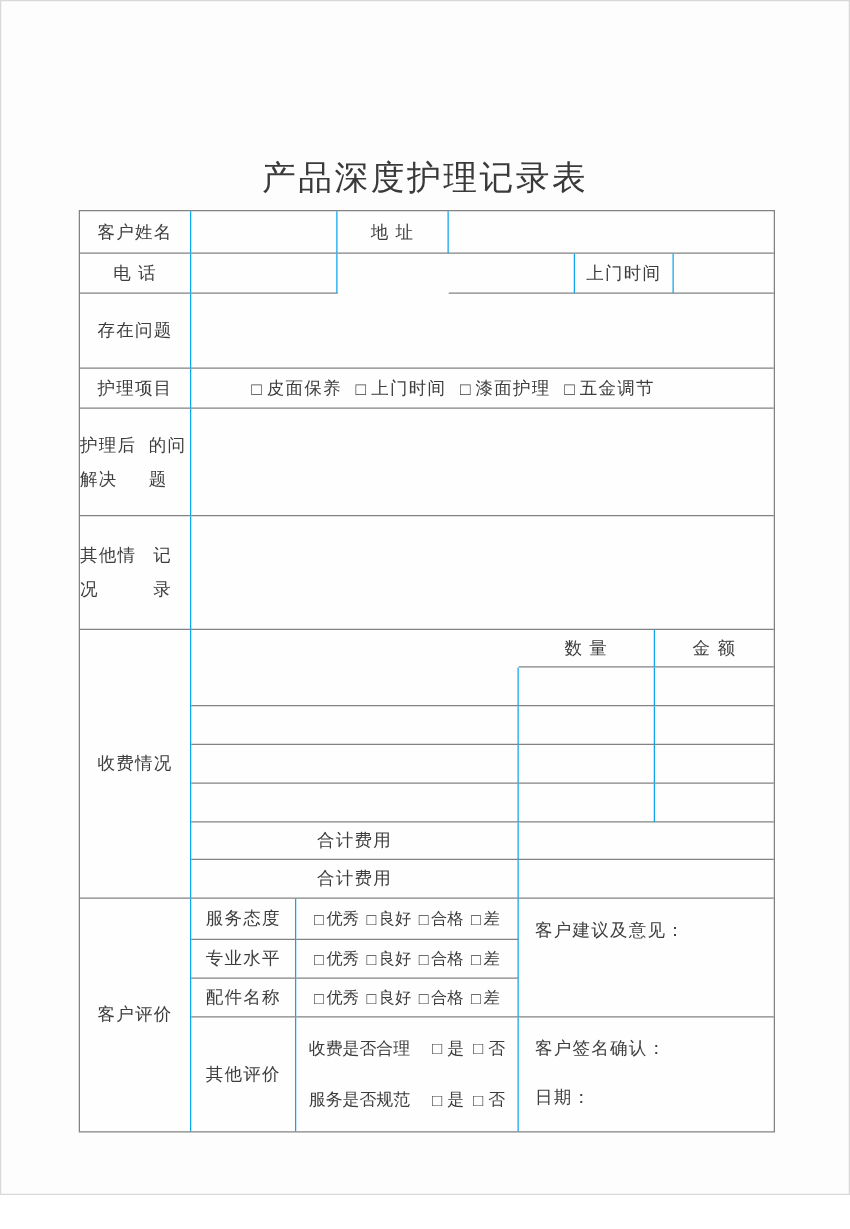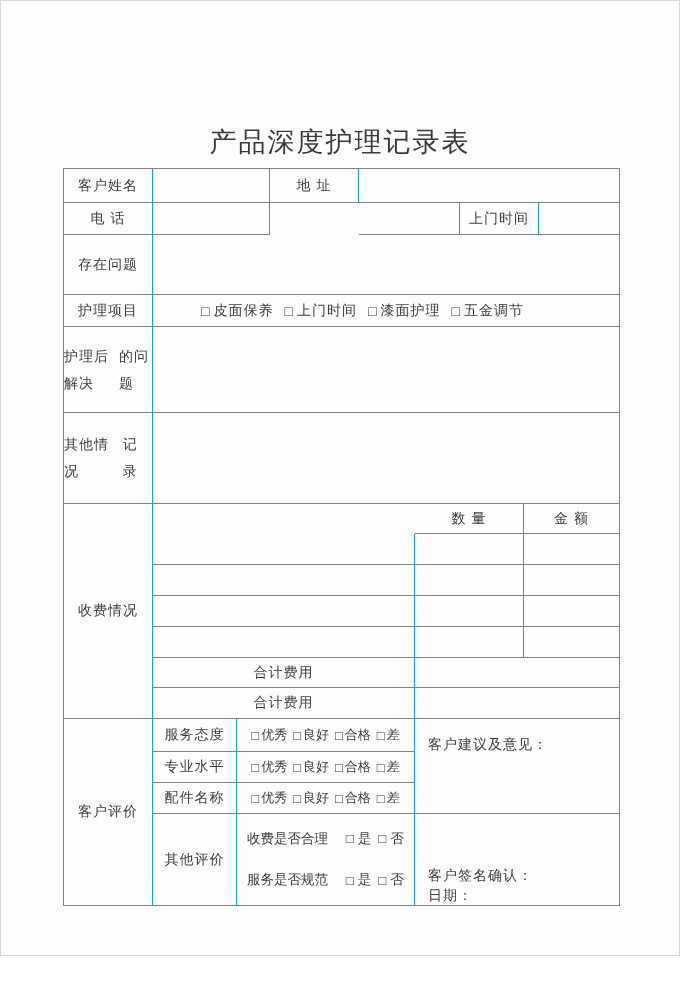--- a/index.html
+++ b/index.html
@@ -31,22 +31,22 @@
   .copt{display:inline-flex;align-items:center;gap:4px;}
   .cbx{letter-spacing:0;}
   .ropts{gap:6px;font-size:13px;letter-spacing:0;}
   .ropt{display:inline-flex;align-items:center;gap:2px;}
   .qa{flex-direction:column;justify-content:space-around;align-items:stretch;
       padding:4px 10px;font-size:13.5px;letter-spacing:0;}
   .qline{display:flex;justify-content:space-between;align-items:center;}
   .yn{display:inline-flex;align-items:center;}
   .yn .ropt{margin-left:7px;gap:4px;}
   .topleft{justify-content:flex-start;align-items:flex-start;padding:17px 12px 0 13px;font-family:Liberation Serif, serif;}
-  .sig{flex-direction:column;justify-content:flex-end;align-items:flex-start;
-       padding:16px 12px 0 13px;gap:2px;}
+  .sig{flex-direction:column;justify-content:flex-start;align-items:flex-start;
+       padding:16px 12px 0 13px;gap:21px;}
 </style>
 </head>
 <body>
 
 <div class="sheet">
 
   <div class="title">产品深度护理记录表</div>
 
   <div class="grid">
 

